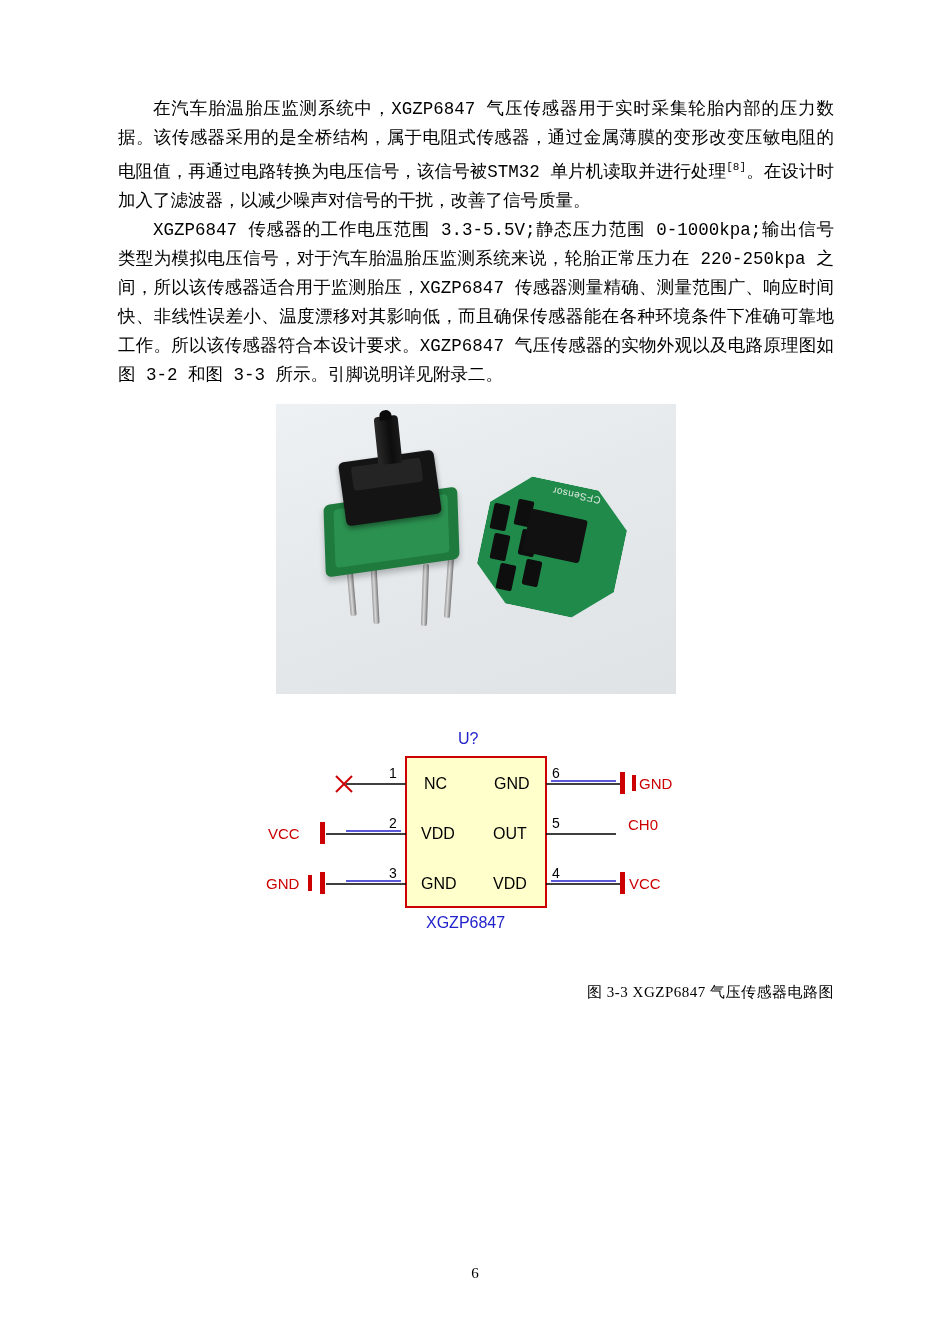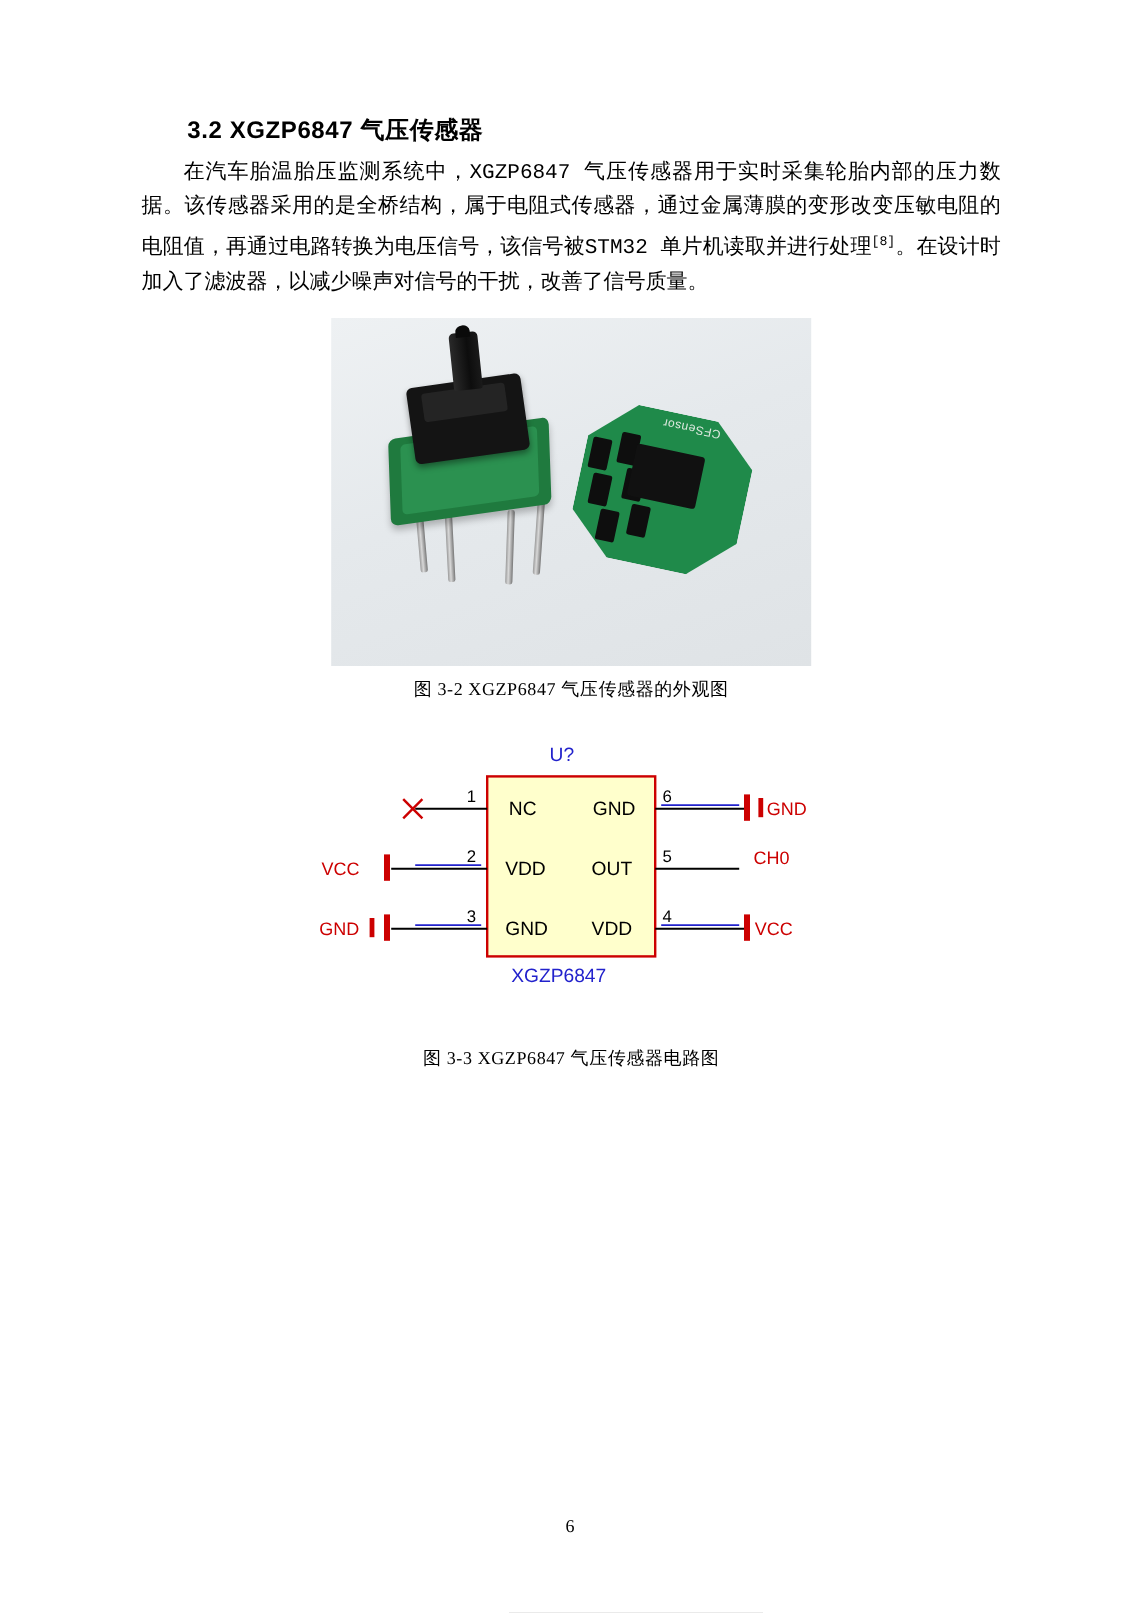--- a/index.html
+++ b/index.html
@@ -182,45 +182,44 @@
     font-size: 15px;
     font-family: "Liberation Serif", serif;
   }
 </style>
 </head>
 <body>
 
 <div class="page">
   <div class="content">
 
-    <h2 class="section-heading">3.2  XGZP6847 气压传感器</h2>
 
     <p class="body-para"><span>在汽车胎温胎压监测系统中，XGZP6847 气压传感器用于实时采集轮胎内部的压力数据。该传感器采用的是全桥结构，属于电阻式传感器，通过金属薄膜的变形改变压敏电阻的电阻值，再通过电路转换为电压信号，该信号被STM32 单片机读取并进行处理</span><sup class="ref">[8]</sup><span>。在设计时加入了滤波器，以减少噪声对信号的干扰，改善了信号质量。</span></p>
 
+    <p class="body-para">XGZP6847 传感器的工作电压范围 3.3-5.5V;静态压力范围 0-1000kpa;输出信号类型为模拟电压信号，对于汽车胎温胎压监测系统来说，轮胎正常压力在 220-250kpa 之间，所以该传感器适合用于监测胎压，XGZP6847 传感器测量精确、测量范围广、响应时间快、非线性误差小、温度漂移对其影响低，而且确保传感器能在各种环境条件下准确可靠地工作。所以该传感器符合本设计要求。XGZP6847 气压传感器的实物外观以及电路原理图如图 3-2 和图 3-3 所示。引脚说明详见附录二。</p>
 
     <div class="figure-block">
       <div class="photo-wrap">
         <div class="pin" style="left:72px; top:150px; transform:rotate(-5deg);"></div>
         <div class="pin" style="left:96px; top:158px; transform:rotate(-3deg);"></div>
         <div class="pin" style="left:146px; top:160px; transform:rotate(2deg);"></div>
         <div class="pin" style="left:170px; top:152px; transform:rotate(4deg);"></div>
         <div class="pcb-left"></div>
         <div class="blackbody"></div>
         <div class="nozzle"></div>
         <div class="pcb-right"></div>
         <div class="hdr" style="left:216px; top:100px;"></div>
         <div class="hdr" style="left:216px; top:130px;"></div>
         <div class="hdr" style="left:222px; top:160px;"></div>
         <div class="hdr" style="left:240px; top:96px;"></div>
         <div class="hdr" style="left:244px; top:126px;"></div>
         <div class="hdr" style="left:248px; top:156px;"></div>
         <div class="chip"></div>
         <div class="sensor-text">CFSensor</div>
       </div>
-      <div class="figure-caption">图 3-2  XGZP6847 气压传感器的外观图</div>
     </div>
 
     <div class="figure-block" style="margin-top:18px;">
       <div class="schematic-wrap">
         <svg width="560" height="250" viewBox="0 0 560 250">
 
           <rect x="210" y="45" width="140" height="150" fill="#ffffcc" stroke="#cc0000" stroke-width="2"></rect>
 
           <text x="262" y="32" font-family="Liberation Sans, sans-serif" font-size="16" fill="#2222cc">U?</text>
 
@@ -262,20 +261,20 @@
           <rect x="436" y="63" width="4" height="16" fill="#cc0000"></rect>
           <rect x="424" y="160" width="5" height="22" fill="#cc0000"></rect>
 
           <text x="72" y="127" font-family="Liberation Sans, sans-serif" font-size="15" fill="#cc0000">VCC</text>
           <text x="70" y="177" font-family="Liberation Sans, sans-serif" font-size="15" fill="#cc0000">GND</text>
           <text x="443" y="77" font-family="Liberation Sans, sans-serif" font-size="15" fill="#cc0000">GND</text>
           <text x="432" y="118" font-family="Liberation Sans, sans-serif" font-size="15" fill="#cc0000">CH0</text>
           <text x="433" y="177" font-family="Liberation Sans, sans-serif" font-size="15" fill="#cc0000">VCC</text>
         </svg>
       </div>
-      <div class="figure-caption" style="margin-top:16px;">图 3-3  XGZP6847 气压传感器电路图</div>
+      <div class="figure-caption" style="margin-top:16px;text-align:right;">图 3-3  XGZP6847 气压传感器电路图</div>
     </div>
 
 
   </div>
 
   <div class="footer-page-num">6</div>
 </div>
 
 </body></html>

